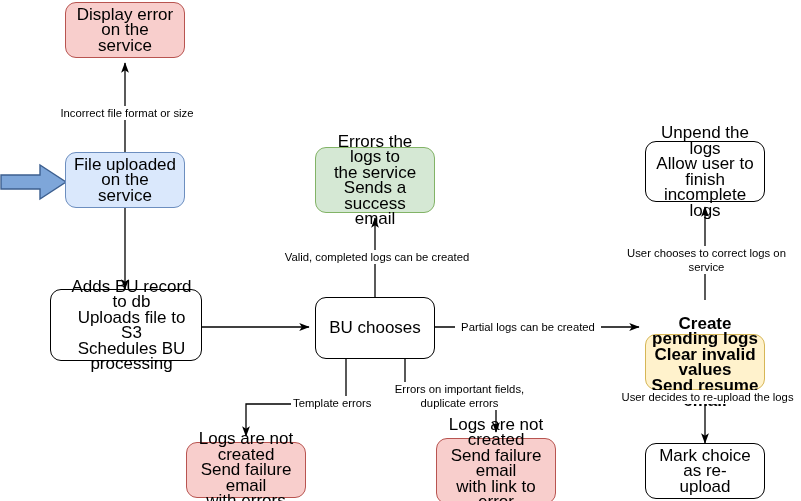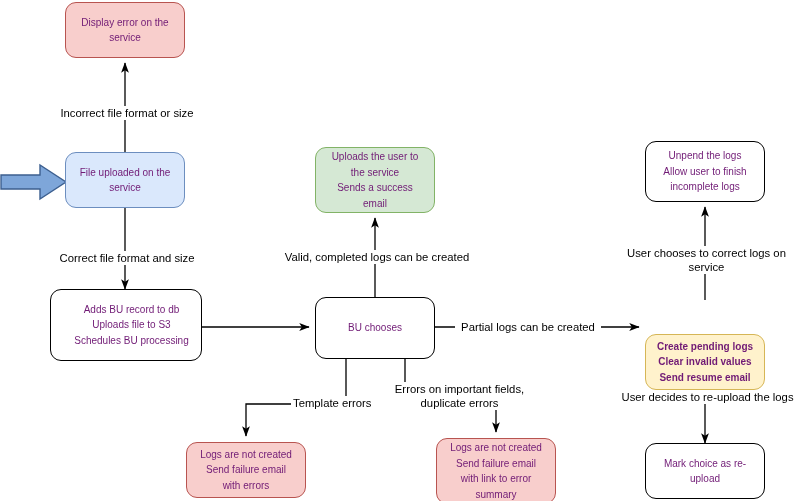--- a/index.html
+++ b/index.html
@@ -17,23 +17,23 @@
   }
   .node {
     position: absolute;
     box-sizing: border-box;
     border: 1.4px solid #000000;
     border-radius: 11px;
     display: flex;
     align-items: center;
     justify-content: center;
     text-align: center;
-    font-size: 10px;
+    font-size: 17px;
     line-height: 15.5px;
-    color: #701a75;
+    color: #000000;
     white-space: pre-line;
     padding: 2px 4px;
     background: #ffffff;
     z-index: 3;
   }
   .node.pink   { background: #f8cecc; border-color: #b85450; }
   .node.blue   { background: #dae8fc; border-color: #6c8ebf; }
   .node.green  { background: #d5e8d4; border-color: #82b366; }
   .node.yellowfill { background: #fff2cc; border-color: #d6b656; font-weight: bold; margin-top: 34px; }
   .node.white  { background: #ffffff; border-color: #000000; }
@@ -99,21 +99,21 @@
   <div class="node pink" style="left:65px; top:2px; width:120px; height:56px;">Display error on the
 service</div>
 
   <div class="node blue" style="left:65px; top:152px; width:120px; height:56px;text-align:center;">File uploaded on the
 service</div>
 
   <div class="node white" style="left:50px; top:289px; width:152px; height:72px;padding-left:15px;">Adds BU record to db
 Uploads file to S3
 Schedules BU processing</div>
 
-  <div class="node green" style="left:315px; top:147px; width:120px; height:66px;">Uploads the user to
+  <div class="node green" style="left:315px; top:147px; width:120px; height:66px;">Errors the logs to
 the service
 Sends a success
 email</div>
 
   <div class="node white" style="left:315px; top:297px; width:120px; height:62px;">BU chooses</div>
 
   <div class="node white" style="left:645px; top:141px; width:120px; height:61px;">Unpend the logs
 Allow user to finish
 incomplete logs</div>
 
@@ -128,21 +128,20 @@
   <div class="node pink" style="left:436px; top:438px; width:120px; height:66px;">Logs are not created
 Send failure email
 with link to error
 summary</div>
 
   <div class="node white" style="left:645px; top:443px; width:120px; height:56px;">Mark choice as re-
 upload</div>
 
   <div class="edge-label" style="left:55px; top:106px; width:140px;">Incorrect file format or size</div>
 
-  <div class="edge-label" style="left:55px; top:251px; width:140px;">Correct file format and size</div>
 
   <div class="edge-label" style="left:282px; top:250px; width:186px;">Valid, completed logs can be created</div>
 
   <div class="edge-label" style="left:455px; top:320px; width:142px;">Partial logs can be created</div>
 
   <div class="edge-label" style="left:608px; top:246px; width:193px;">User chooses to correct logs on service</div>
 
   <div class="edge-label" style="left:291px; top:396px; width:95px; text-align:left;">Template errors</div>
 
   <div class="edge-label" style="left:390px; top:382px; width:135px;">Errors on important fields,

